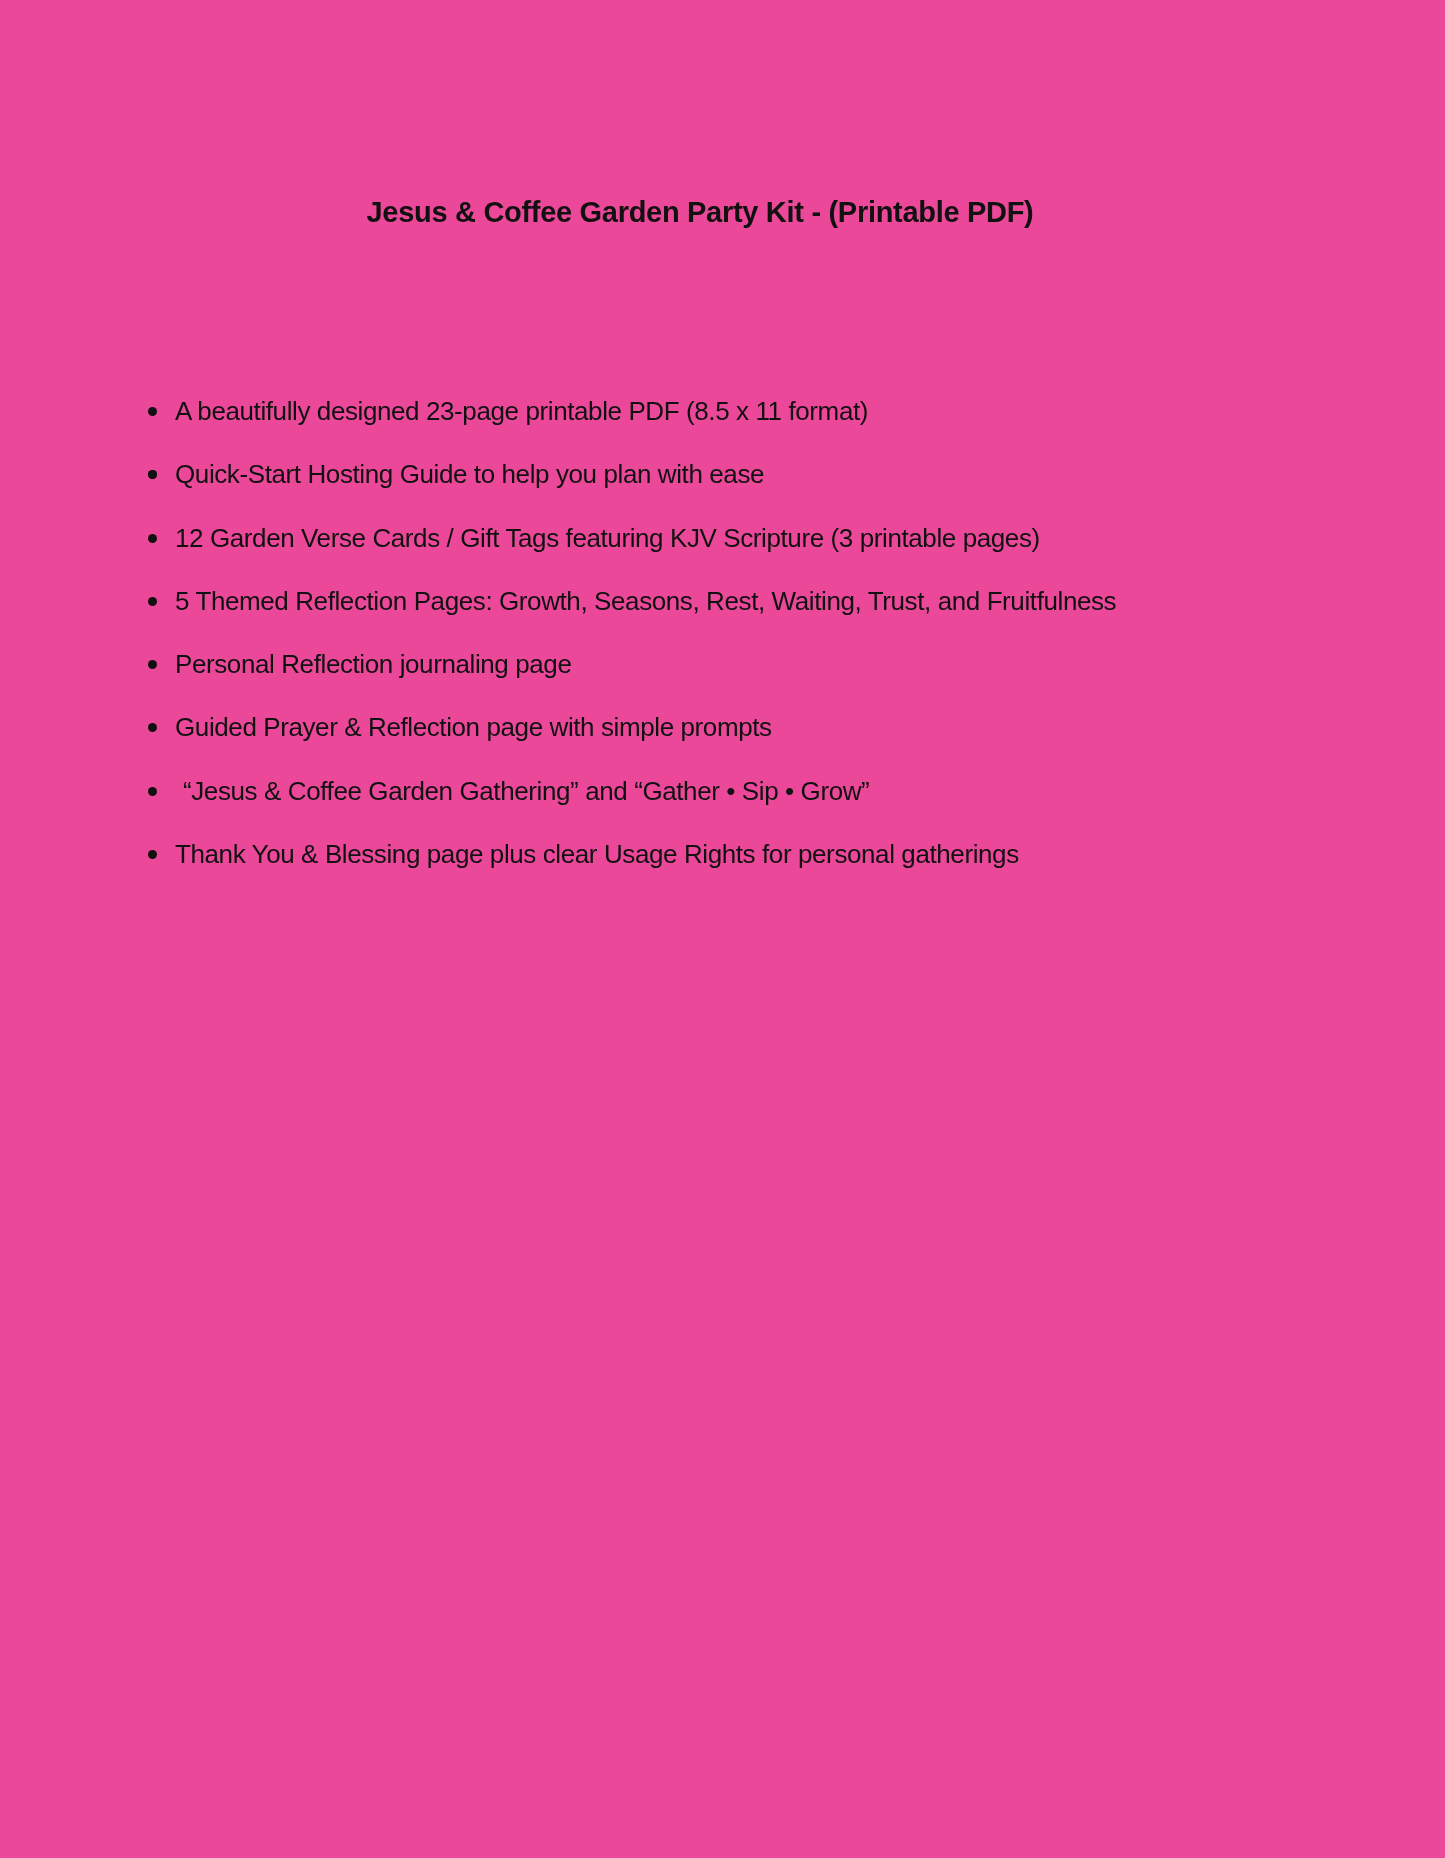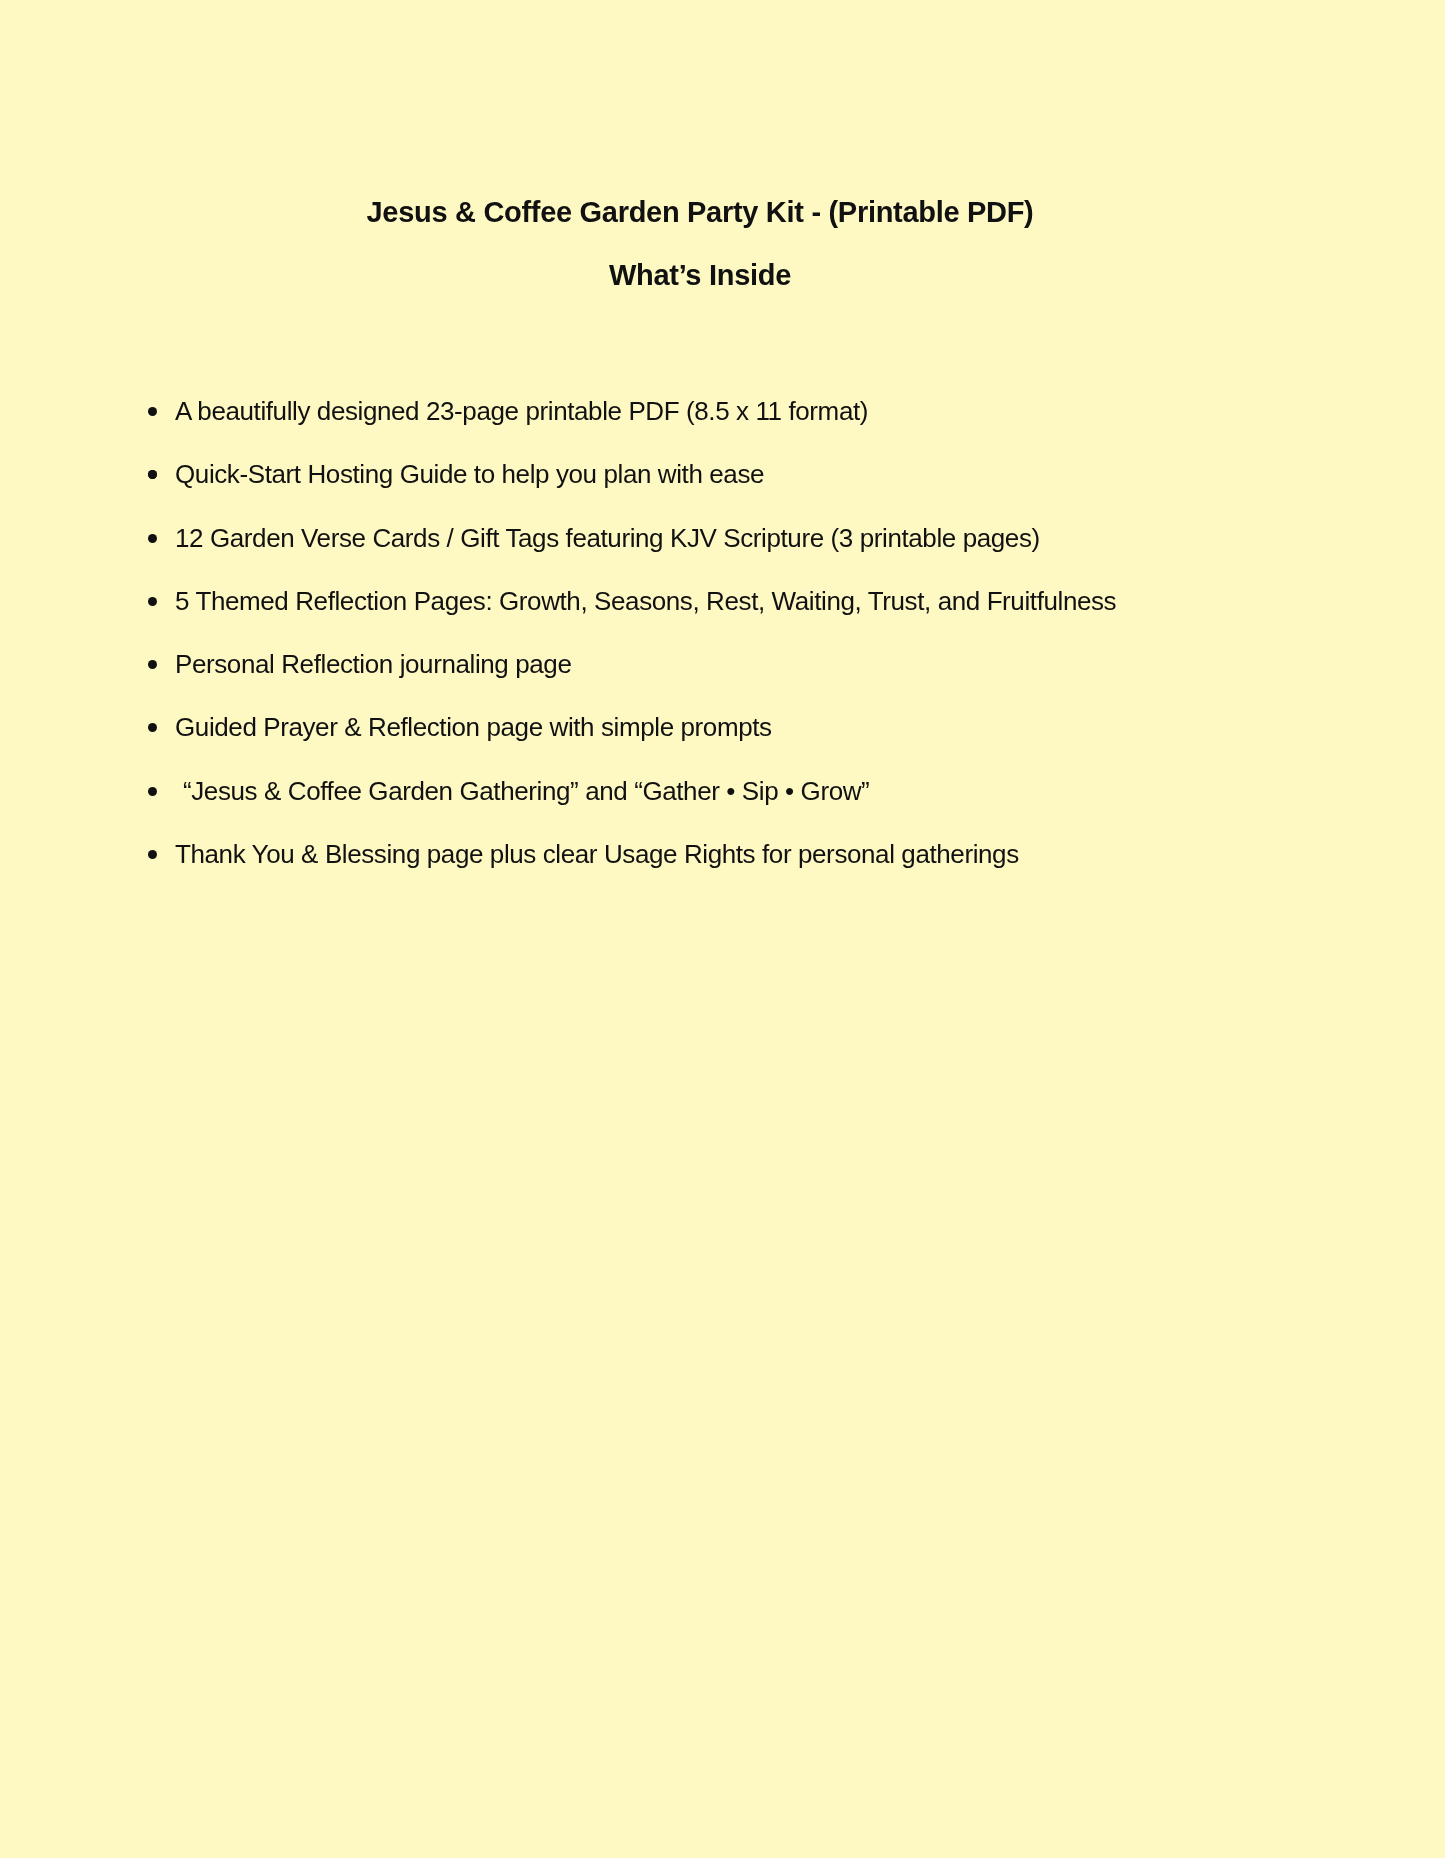--- a/index.html
+++ b/index.html
@@ -13,21 +13,21 @@
       position: relative;
       overflow: hidden;
       font-family: "Liberation Sans", "DejaVu Sans", sans-serif;
       color: #111111;
     }
     .page {
       position: absolute;
       left: 0; top: 0;
       width: 1445px;
       height: 1858px;
-      background: #fef9c3;
+      background: #ec4899;
     }
     .title {
       position: absolute;
       left: 0;
       width: 1400px;
       text-align: center;
       font-weight: bold;
       font-size: 29px;
       letter-spacing: -0.3px;
       line-height: 40px;
@@ -61,21 +61,20 @@
       border-radius: 50%;
       background: #111111;
     }
     .item.quote .text { padding-left: 8px; text-align: center; }
   </style>
 </head>
 <body>
 
 <div class="page">
   <h1 class="title main">Jesus &amp; Coffee Garden Party Kit - (Printable PDF)</h1>
-  <h2 class="title sub">What’s Inside</h2>
 
   <ul class="list">
     <li class="item">
       <span class="bullet"></span>
       <span class="text">A beautifully designed 23-page printable PDF (8.5 x 11 format)</span>
     </li>
     <li class="item">
       <span class="bullet"></span>
     </li>
     <li class="item">

